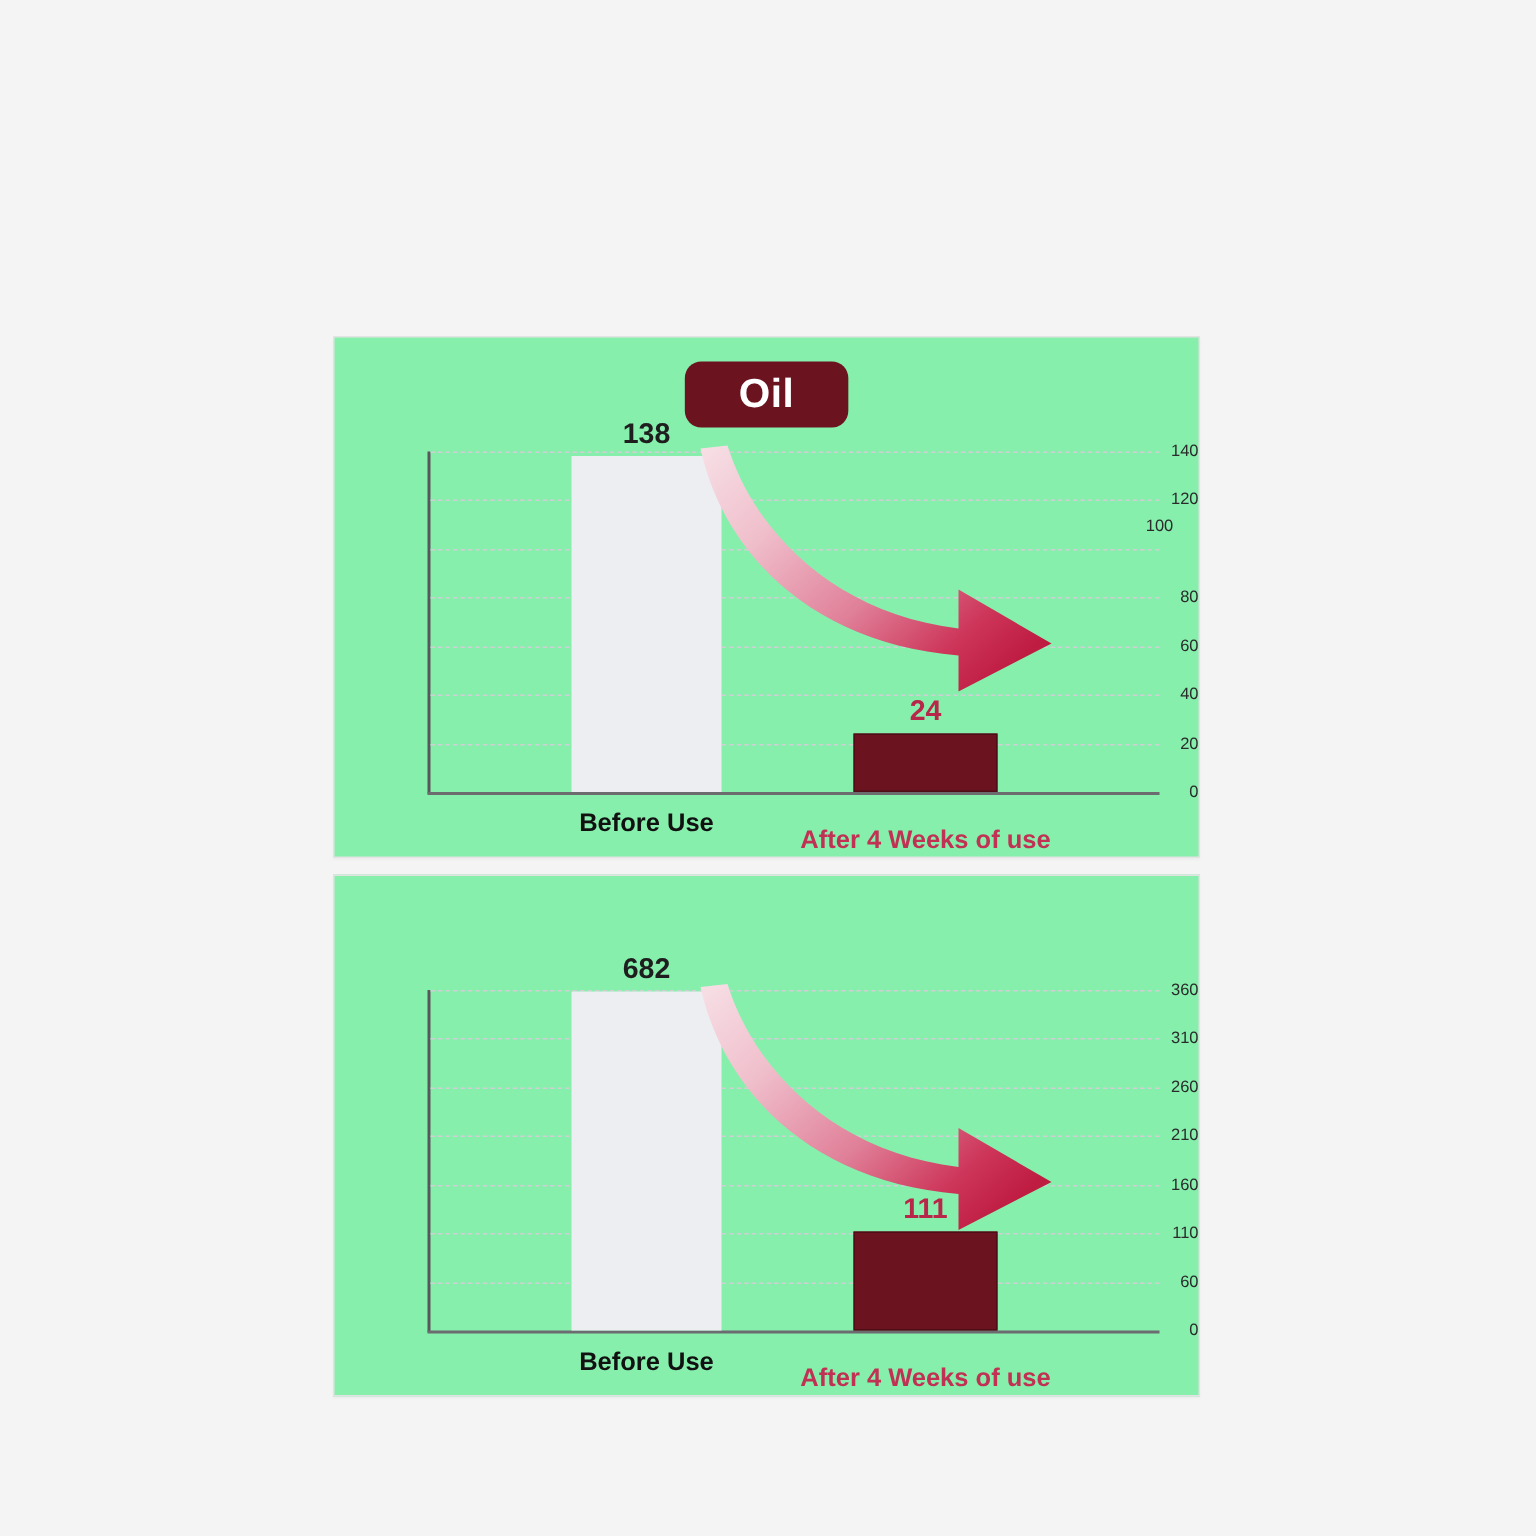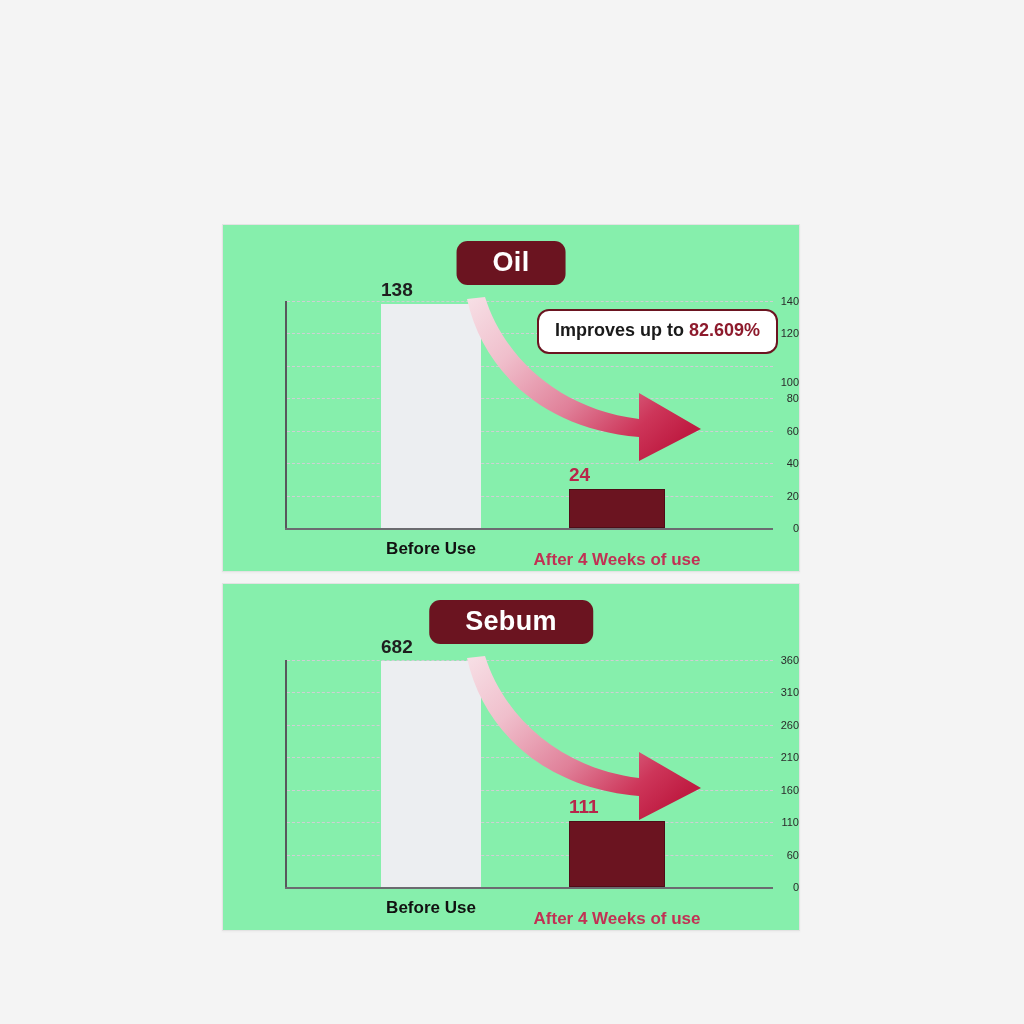--- a/index.html
+++ b/index.html
@@ -132,20 +132,21 @@
   .bar-after {
     background: #6b1420;
     border: 1px solid #4e0d17;
     left: 346px;
     width: 96px;
   }
   .bar-value {
     position: absolute;
     font-size: 19px;
     font-weight: bold;
+    text-align: center;
     white-space: nowrap;
   }
   .bar-value.before { color: #1e1e1e; left: 158px; width: 100px; }
   .bar-value.after  { color: #b8264a; left: 346px; width: 96px; }
 
   .cat-label {
     position: absolute;
     top: 314px;
     font-size: 17px;
     font-weight: bold;
@@ -204,21 +205,21 @@
         <div class="gridline" style="top: 140.857px;"></div>
         <div class="gridline" style="top: 108.429px;"></div>
         <div class="gridline" style="top: 76px;"></div>
       </div>
     <div id="oil-ticks">
         <div class="ytick" style="top: 303px;">0</div>
         <div class="ytick" style="top: 270.571px;">20</div>
         <div class="ytick" style="top: 238.143px;">40</div>
         <div class="ytick" style="top: 205.714px;">60</div>
         <div class="ytick" style="top: 173.286px;">80</div>
-        <div class="ytick" style="top: 157px;">100</div>
+        <div class="ytick" style="top: 126px; text-align: center;">100</div>
         <div class="ytick" style="top: 108.429px;">120</div>
         <div class="ytick" style="top: 76px;">140</div>
       </div>
 
     <div class="bar bar-before" id="oil-bar-before" style="top: 79.2429px; height: 223.757px;"></div>
     <div class="bar bar-after" id="oil-bar-after" style="top: 264.086px; height: 38.9143px;"></div>
 
     <div class="bar-value before" id="oil-val-before" style="top: 54.2429px;">138</div>
     <div class="bar-value after" id="oil-val-after" style="top: 239.086px;">24</div>
 
@@ -232,25 +233,23 @@
           <stop offset="28%" stop-color="#f0bfcc"></stop>
           <stop offset="60%" stop-color="#e08099"></stop>
           <stop offset="85%" stop-color="#cd3559"></stop>
           <stop offset="100%" stop-color="#bf1c42"></stop>
         </linearGradient>
       </defs>
       <path d="M 52,4 C 70,62 124,116 206,126 L 206,100 L 268,136 L 206,168 L 206,144 C 110,136 50,78 34,6 Z" fill="url(#arrGradOil)"></path>
     </svg>
   </div>
 
-  <div class="callout"><span>Improves up to </span><span class="pct">82.609%</span></div>
 </div>
 
 <div class="panel" id="panel-sebum">
-  <div class="badge">Sebum</div>
 
   <div class="plot">
     <div class="axis-v"></div>
     <div class="axis-h"></div>
 
     <div id="sebum-grid">
         <div class="gridline" style="top: 270.571px;"></div>
         <div class="gridline" style="top: 238.143px;"></div>
         <div class="gridline" style="top: 205.714px;"></div>
         <div class="gridline" style="top: 173.286px;"></div>

